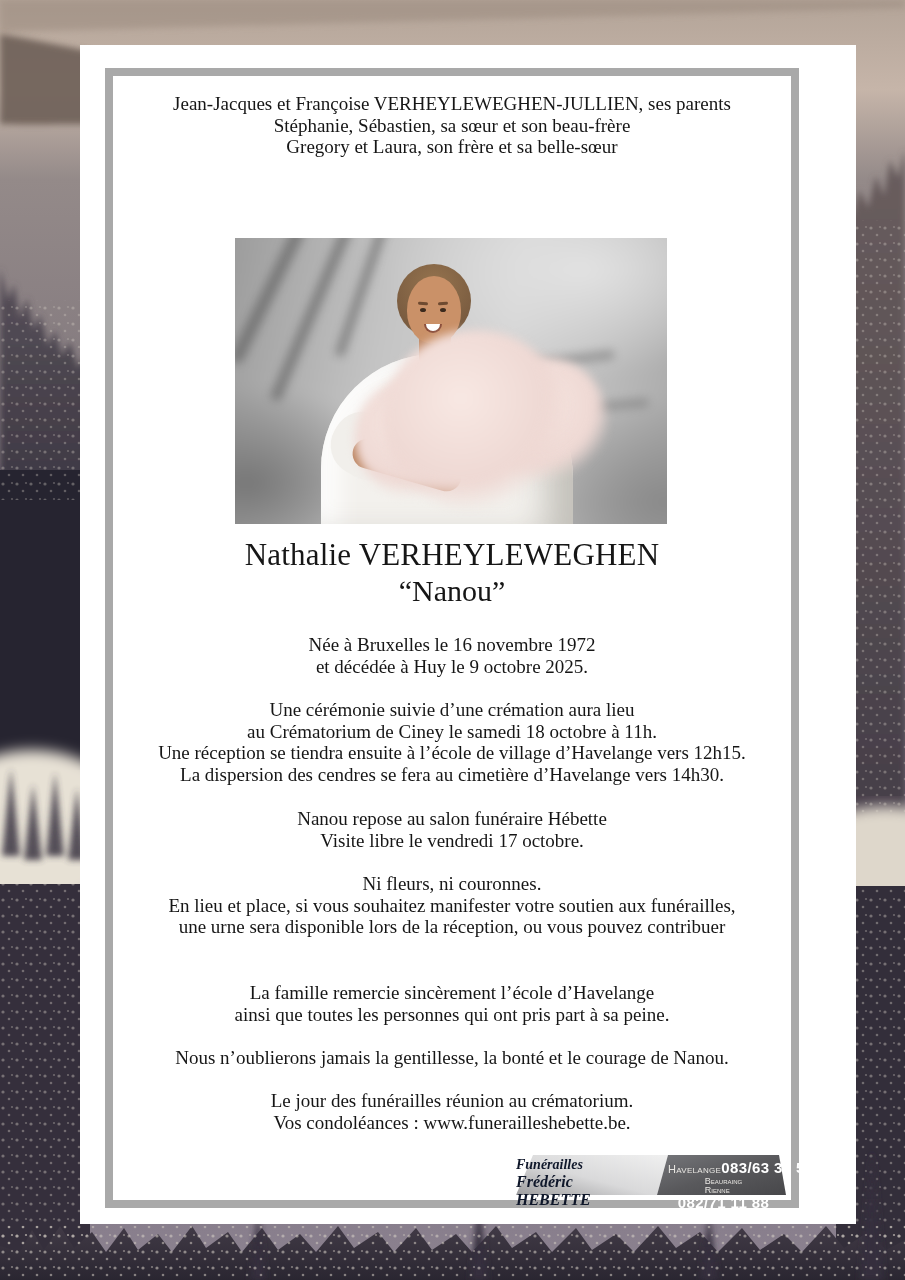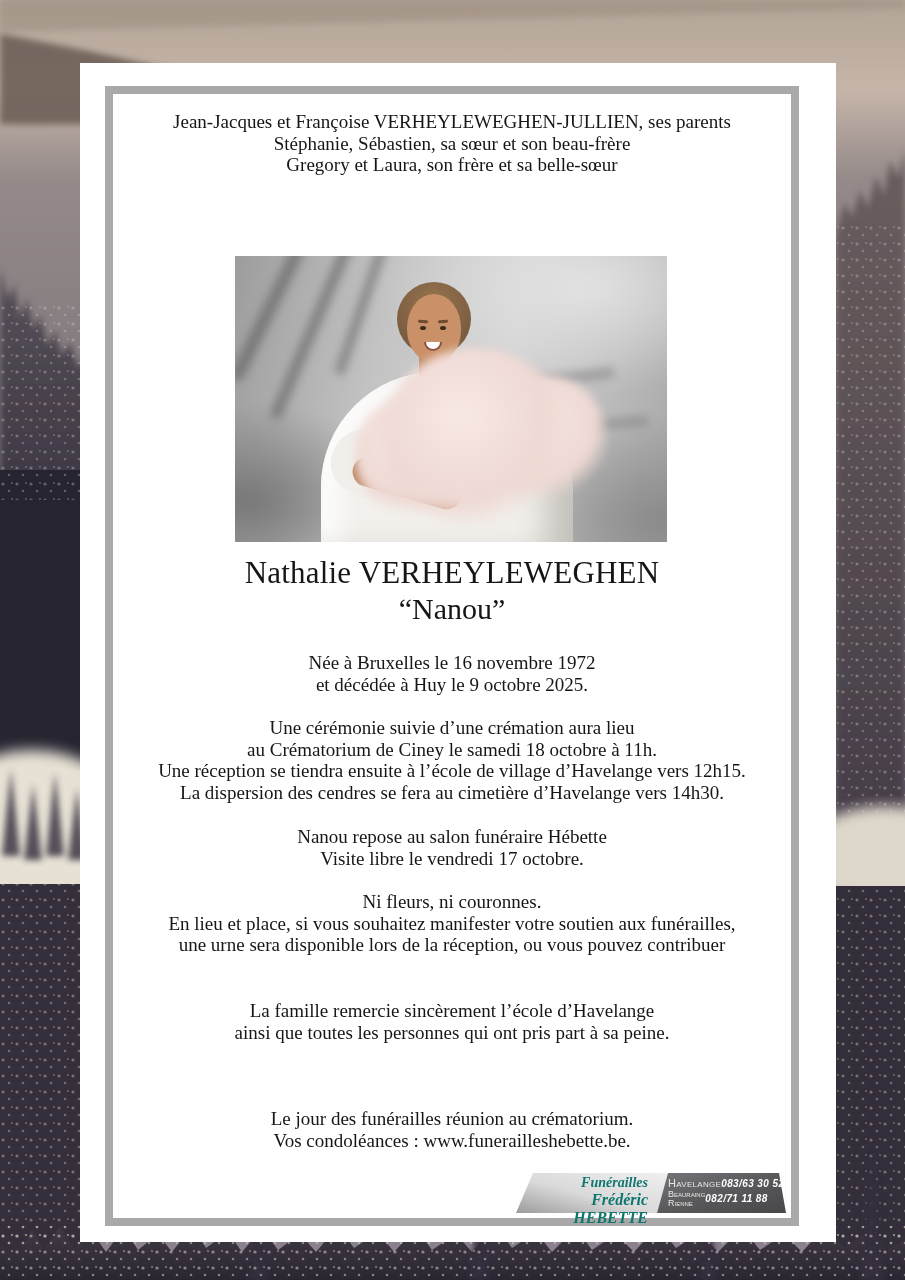--- a/index.html
+++ b/index.html
@@ -8,22 +8,22 @@
     background:#7a717a;
     font-family:"Liberation Serif", serif;
   }
 
   
   .scene { position:absolute; inset:0; z-index:0; }
   .scene svg { display:block; }
 
   
   .card {
-    position:absolute; left:80px; top:63px; width:756px; height:1179px;
-    background:#ffffff; z-index:2;
+    position:absolute; left:80px; top:45px; width:756px; height:1179px;
+    background:#ffffff; z-index:2;padding-left:20px;
   }
   .frame {
     position:absolute; left:25px; top:23px; width:694px; height:1140px;
     border:8px solid #a9a9a9; box-sizing:border-box;
   }
   .block {
     position:absolute; left:0; width:100%; text-align:center;
     color:#161616; font-size:19px;
   }
   .tl { line-height:21.5px; white-space:nowrap; }
@@ -85,34 +85,34 @@
     background:radial-gradient(circle at 42% 38%, #f8e8e3 0%, #eed8d3 55%, rgba(238,216,211,0) 74%);
   }
   .c1 { left:148px; top:92px;  width:185px; height:180px; }
   .c2 { left:120px; top:140px; width:120px; height:120px; }
   .c3 { left:252px; top:120px; width:120px; height:125px; }
 
   
   .logo { position:absolute; left:403px; top:1079px; width:270px; height:40px; }
   .logo-shape { position:absolute; left:0; top:0; }
   .logo-left {
-    position:absolute; left:0; top:2px; width:132px; text-align:right;
-    font-style:italic; font-weight:bold; color:#0f766e;
+    position:absolute; left:0; top:2px; width:132px; text-align:left;
+    font-style:italic; font-weight:bold; color:#0f172a;
   }
   .logo-brand-1 { font-size:14px; line-height:16px; }
   .logo-brand-2 { font-size:16px; line-height:18px; }
   .logo-right {
     position:absolute; left:146px; top:0; width:120px; height:24px;
     color:#ffffff; font-family:"Liberation Sans", sans-serif;
   }
   .lr-row1 { display:flex; justify-content:space-between; align-items:baseline; padding:4px 3px 0 6px; }
-  .lr-row2 { display:flex; align-items:center; padding:1px 3px 0 6px; }
+  .lr-row2 { display:flex; align-items:center; padding:1px 3px 0 6px;flex-direction:column; }
   .loc  { font-variant:small-caps; font-size:11px; letter-spacing:.3px; color:#e9e7e3; }
   .loc2 { font-variant:small-caps; font-size:9px; line-height:8.5px; color:#e9e7e3; display:flex; flex-direction:column; text-align:left; }
-  .phone { font-weight:bold; font-size:10px; letter-spacing:.4px; white-space:nowrap;font-style:italic; }
+  .phone { font-weight:bold; font-size:15px; letter-spacing:.4px; white-space:nowrap; }
 </style>
 </head>
 <body>
 
 <div class="scene">
   <svg width="905" height="1280" viewBox="0 0 905 1280">
     <defs>
       <linearGradient id="sky" x1="0" y1="0" x2="0" y2="1">
         <stop offset="0" stop-color="#b3a498"></stop>
         <stop offset="0.07" stop-color="#c6b5a9"></stop>
@@ -231,20 +231,23 @@
       <div class="tl">Ni fleurs, ni couronnes.</div>
       <div class="tl">En lieu et place, si vous souhaitez manifester votre soutien aux funérailles,</div>
       <div class="tl">une urne sera disponible lors de la réception, ou vous pouvez contribuer</div>
     </div>
 
     <div class="block" style="top:906px">
       <div class="tl">La famille remercie sincèrement l’école d’Havelange</div>
       <div class="tl">ainsi que toutes les personnes qui ont pris part à sa peine.</div>
     </div>
 
+    <div class="block" style="top:971px">
+      <div class="tl">Nous n’oublierons jamais la gentillesse, la bonté et le courage de Nanou.</div>
+    </div>
 
     <div class="block" style="top:1014px">
       <div class="tl">Le jour des funérailles réunion au crématorium.</div>
       <div class="tl">Vos condoléances : www.funerailleshebette.be.</div>
     </div>
 
     <div class="logo">
       <svg class="logo-shape" width="270" height="40" viewBox="0 0 270 40">
         <defs>
           <linearGradient id="lgLight" x1="0" y1="1" x2="1" y2="0">

